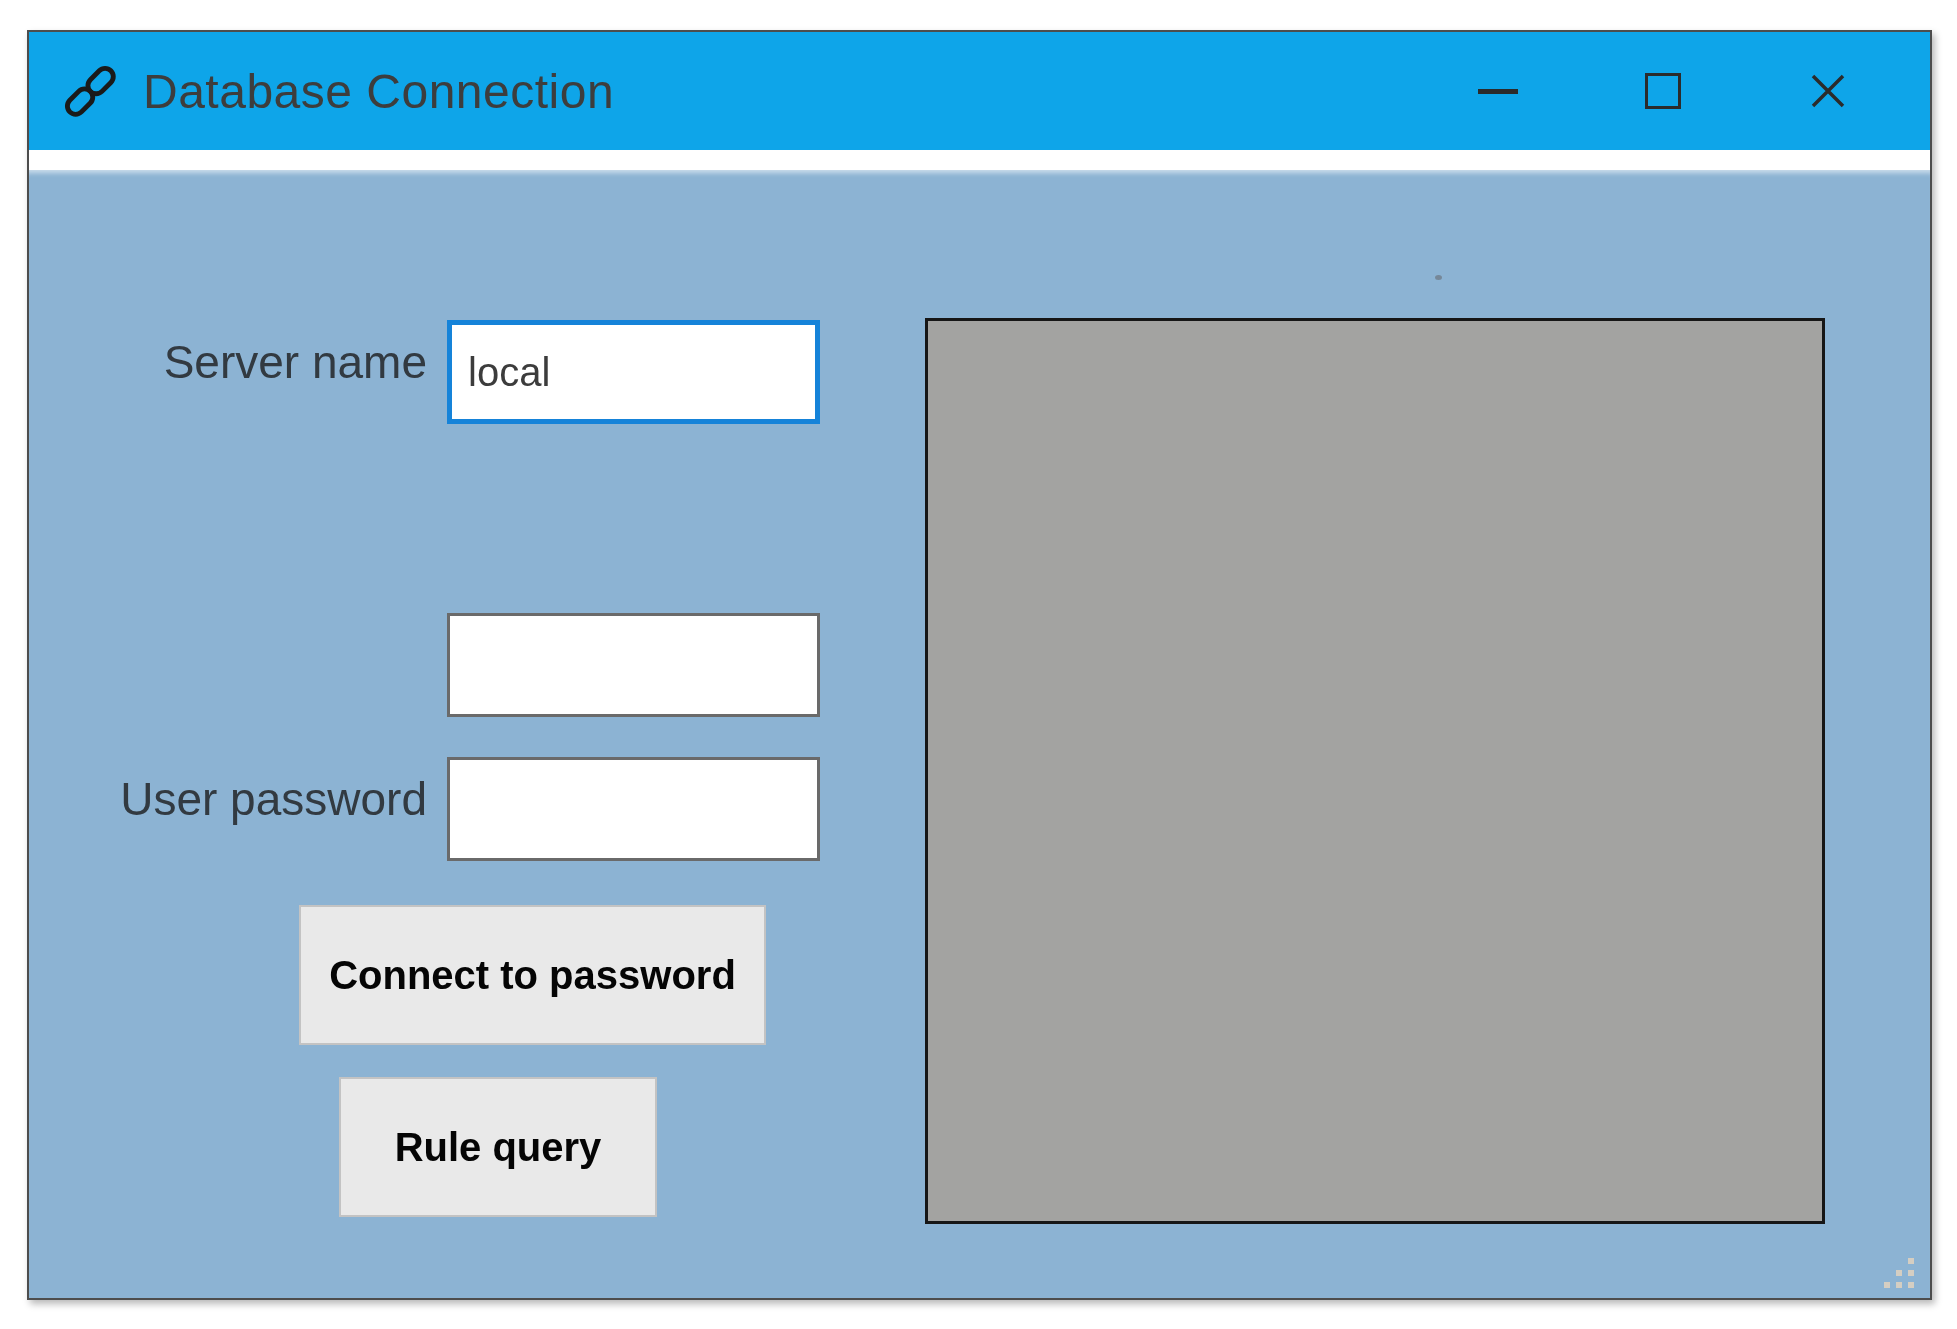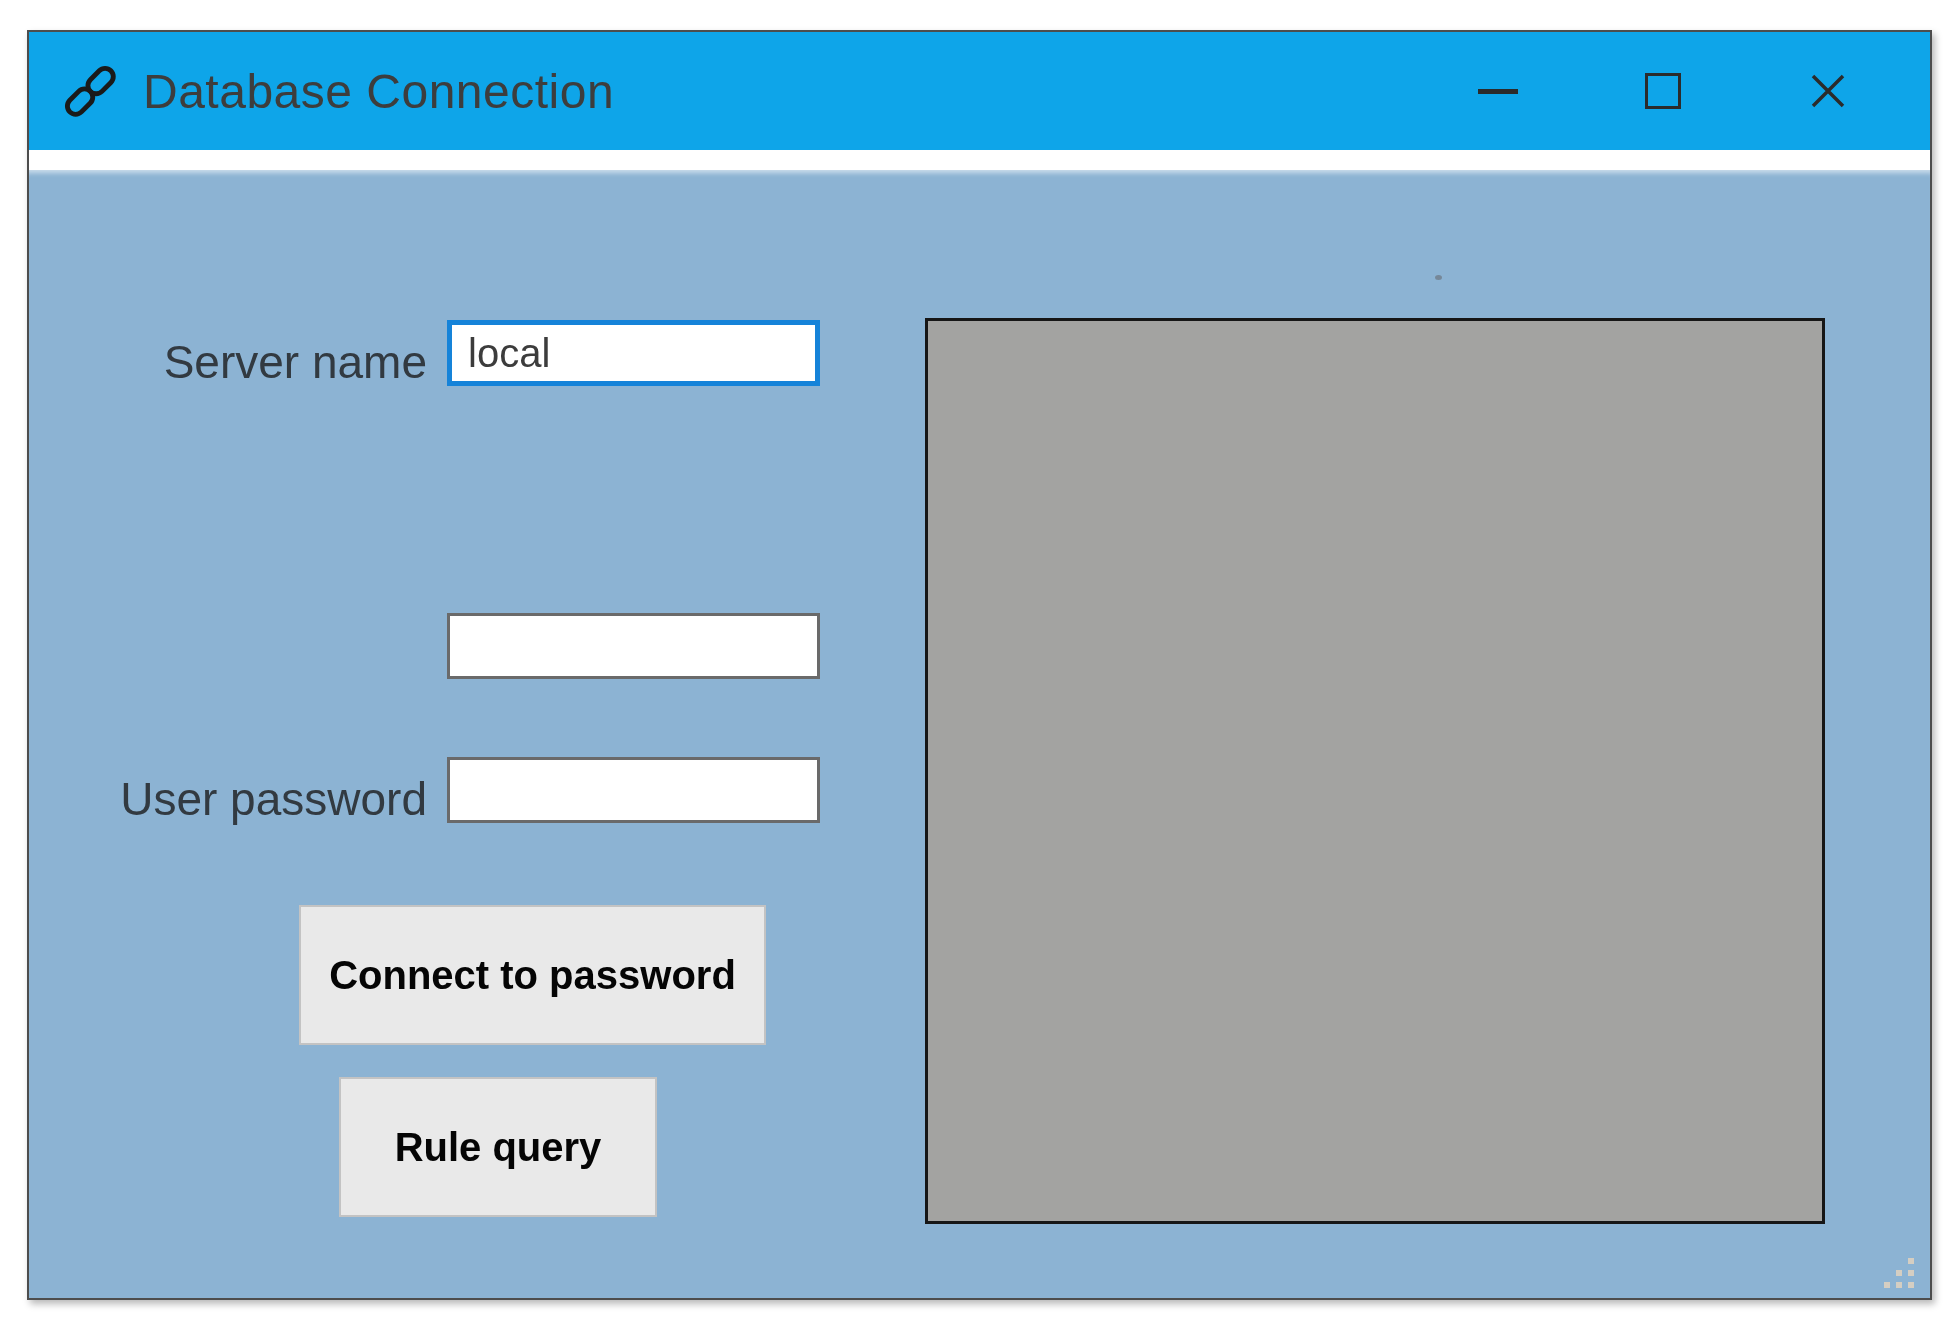--- a/index.html
+++ b/index.html
@@ -37,21 +37,21 @@
     position:absolute;left:0;top:118px;right:0;bottom:0;
     background:var(--client-bg);
     box-shadow:inset 0 7px 5px -4px rgba(255,255,255,.55);
     margin-top:20px;
   }
   .field-label{
     position:absolute;left:0;width:398px;height:85px;line-height:85px;
     text-align:right;font-size:46px;color:var(--label-color);white-space:nowrap;
   }
   .field-input{
-    position:absolute;left:418px;width:373px;height:66px;
+    position:absolute;left:418px;width:373px;height:104px;
     border:3px solid var(--input-border);background:#fff;
     font-family:"Liberation Sans",sans-serif;font-size:40px;color:#3c3c3c;
     padding:0 0 0 16px;outline:none;
   }
   .field-input.focused{border:5px solid var(--focus-border);}
   .row1{top:150px;} .row2{top:300px;} .row3{top:443px;} .row4{top:587px;}
   .action-btn{
     position:absolute;background:var(--button-bg);border:2px solid #c3c3c3;
     font-family:"Liberation Sans",sans-serif;font-weight:700;font-size:40px;color:#050505;
     display:flex;align-items:center;justify-content:center;cursor:pointer;

